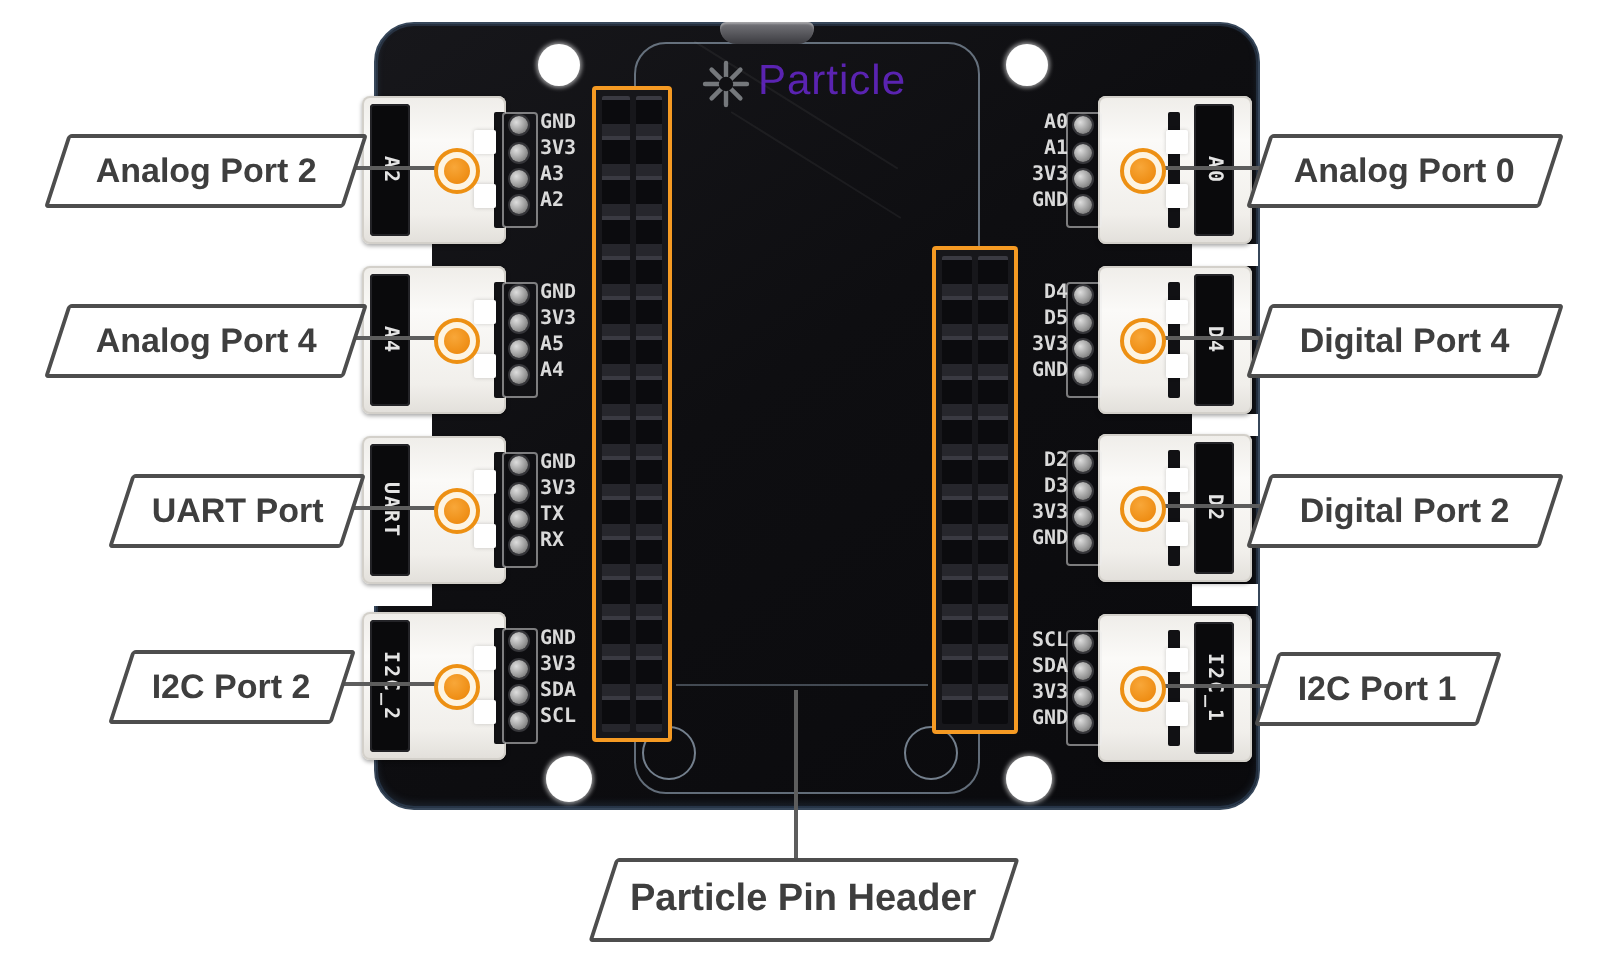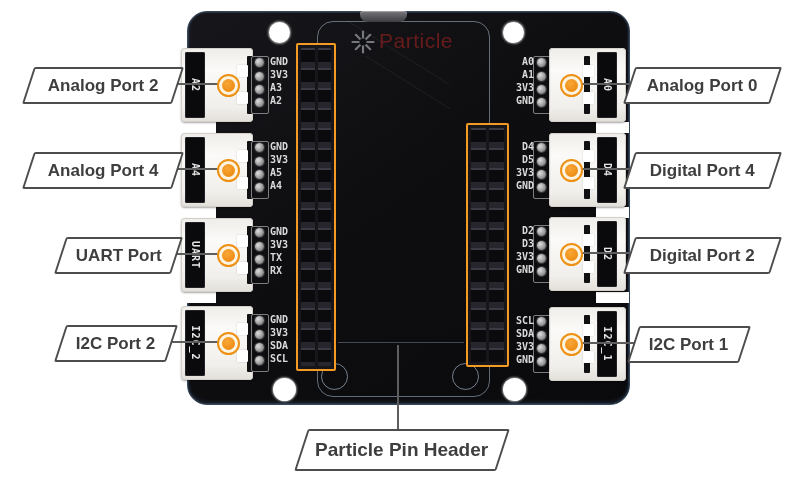--- a/index.html
+++ b/index.html
@@ -22,21 +22,21 @@
   .module-outline{position:absolute;left:317px;top:21px;width:171px;height:374px;border-radius:16px;
                   border:1.5px solid rgba(170,190,210,.55);}
   .outline-circle{position:absolute;width:25px;height:25px;border-radius:50%;
                   border:1.5px solid rgba(185,205,225,.6);}
   .outline-hline{position:absolute;left:338px;top:342px;width:126px;height:1px;
                  background:rgba(170,190,210,.35);}
 
   
   .logo-star{position:absolute;left:351px;top:30px;width:24px;height:24px;opacity:.8;}
   .logo-text{position:absolute;left:379px;top:29px;font-size:21px;font-weight:400;
-             color:#7f1d1d;opacity:.8;letter-spacing:.5px;}
+             color:#6d28d9;opacity:.8;letter-spacing:.5px;}
 
   
   .socket{position:absolute;background:#17171b;border:2px solid #F59A23;border-radius:2px;
           display:flex;gap:3px;padding:3px;box-sizing:border-box;}
   .socket .col{flex:1;border-radius:1px;
      background:repeating-linear-gradient(to bottom,#3a3a42 0 2px,#0b0b0e 2px 14px,#26262c 14px 20px);}
 
   
   .port{position:absolute;height:90px;}
   .grove-body{position:absolute;top:8px;height:74px;border-radius:4px;

